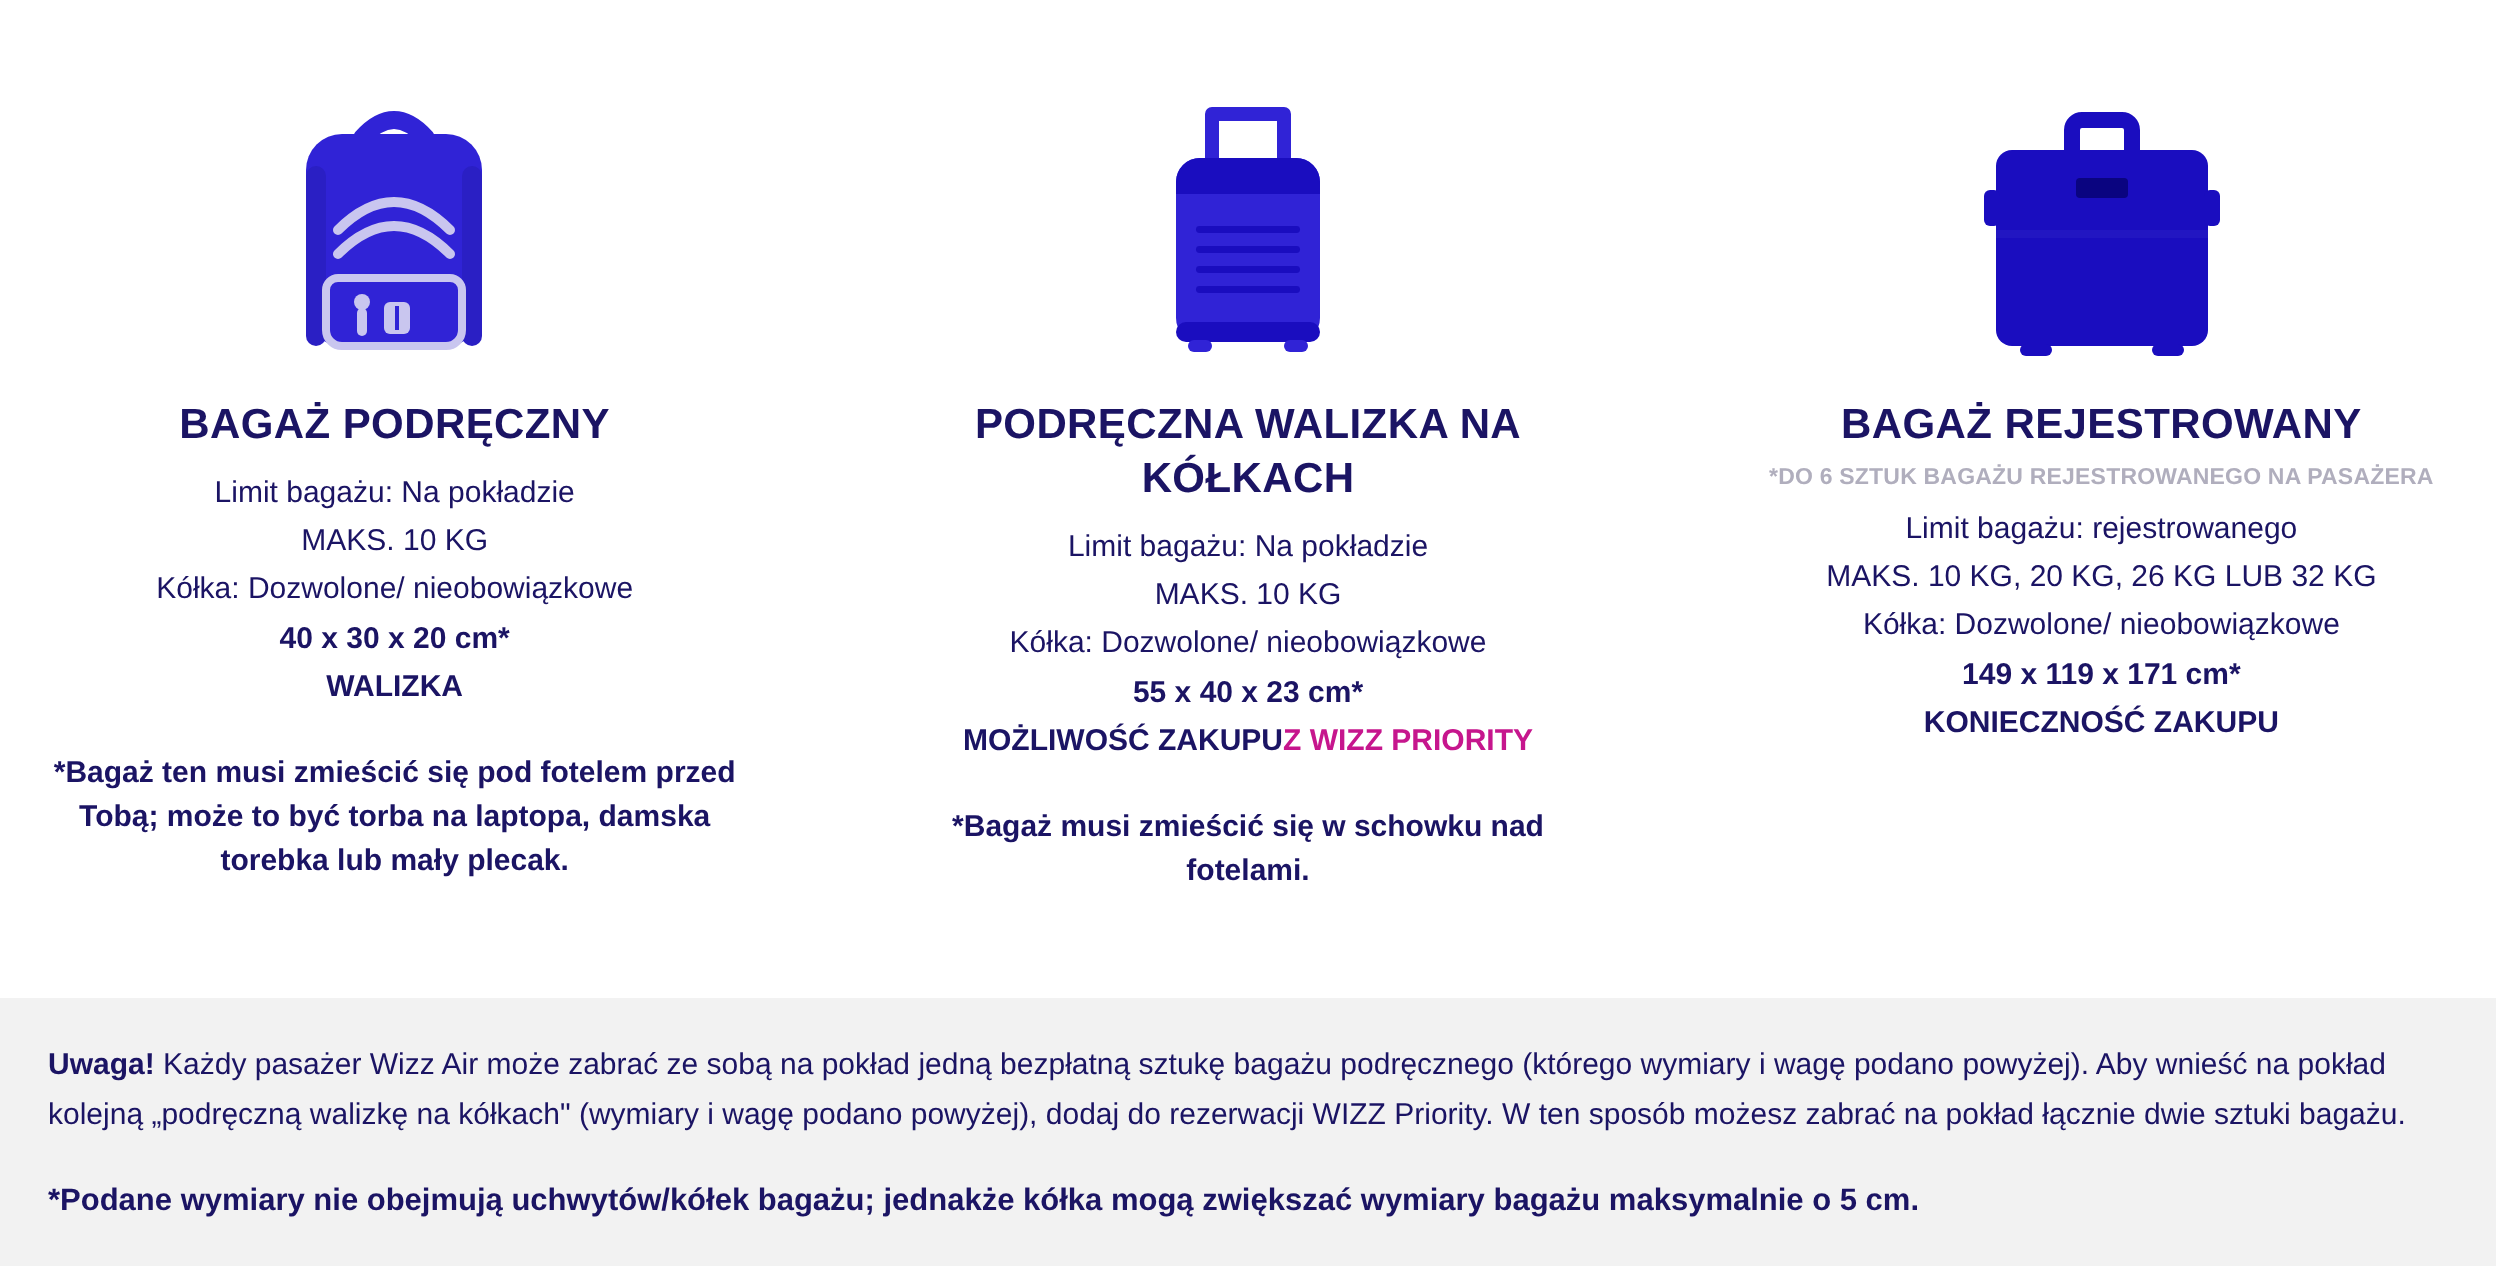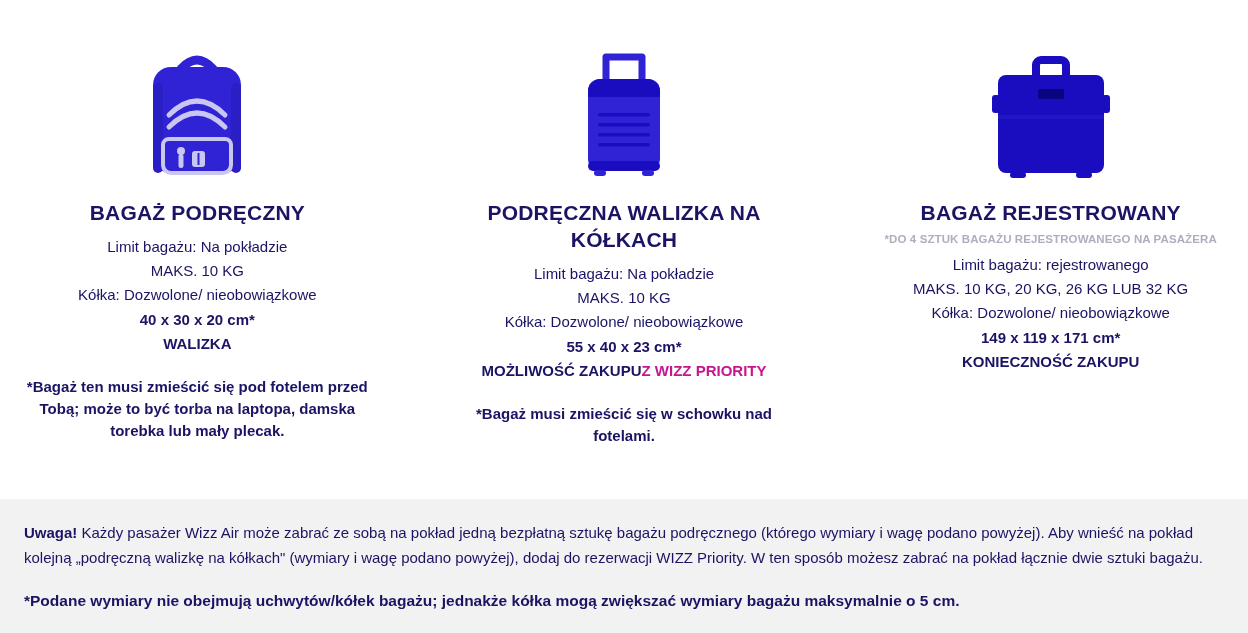--- a/index.html
+++ b/index.html
@@ -191,21 +191,21 @@
 
           <rect x="54" y="46" width="26" height="10" rx="2" fill="#0a0480"></rect>
 
           <rect x="14" y="72" width="106" height="4" fill="#2a1fc4" opacity="0.55"></rect>
 
           <rect x="26" y="129" width="16" height="6" rx="3" fill="#1a0dbf"></rect>
           <rect x="92" y="129" width="16" height="6" rx="3" fill="#1a0dbf"></rect>
         </svg>
       </div>
       <div class="card-title">BAGAŻ REJESTROWANY</div>
-      <div class="subnote">*DO 4 SZTUK BAGAŻU REJESTROWANEGO NA PASAŻERA</div>
+      <div class="subnote">*DO 6 SZTUK BAGAŻU REJESTROWANEGO NA PASAŻERA</div>
       <div class="lines">
         <div>Limit bagażu: rejestrowanego</div>
         <div>MAKS. 10 KG, 20 KG, 26 KG LUB 32 KG</div>
         <div>Kółka: Dozwolone/ nieobowiązkowe</div>
         <div class="bold">149 x 119 x 171 cm*</div>
         <div class="bold">KONIECZNOŚĆ ZAKUPU</div>
       </div>
     </div>
 
   </div>

